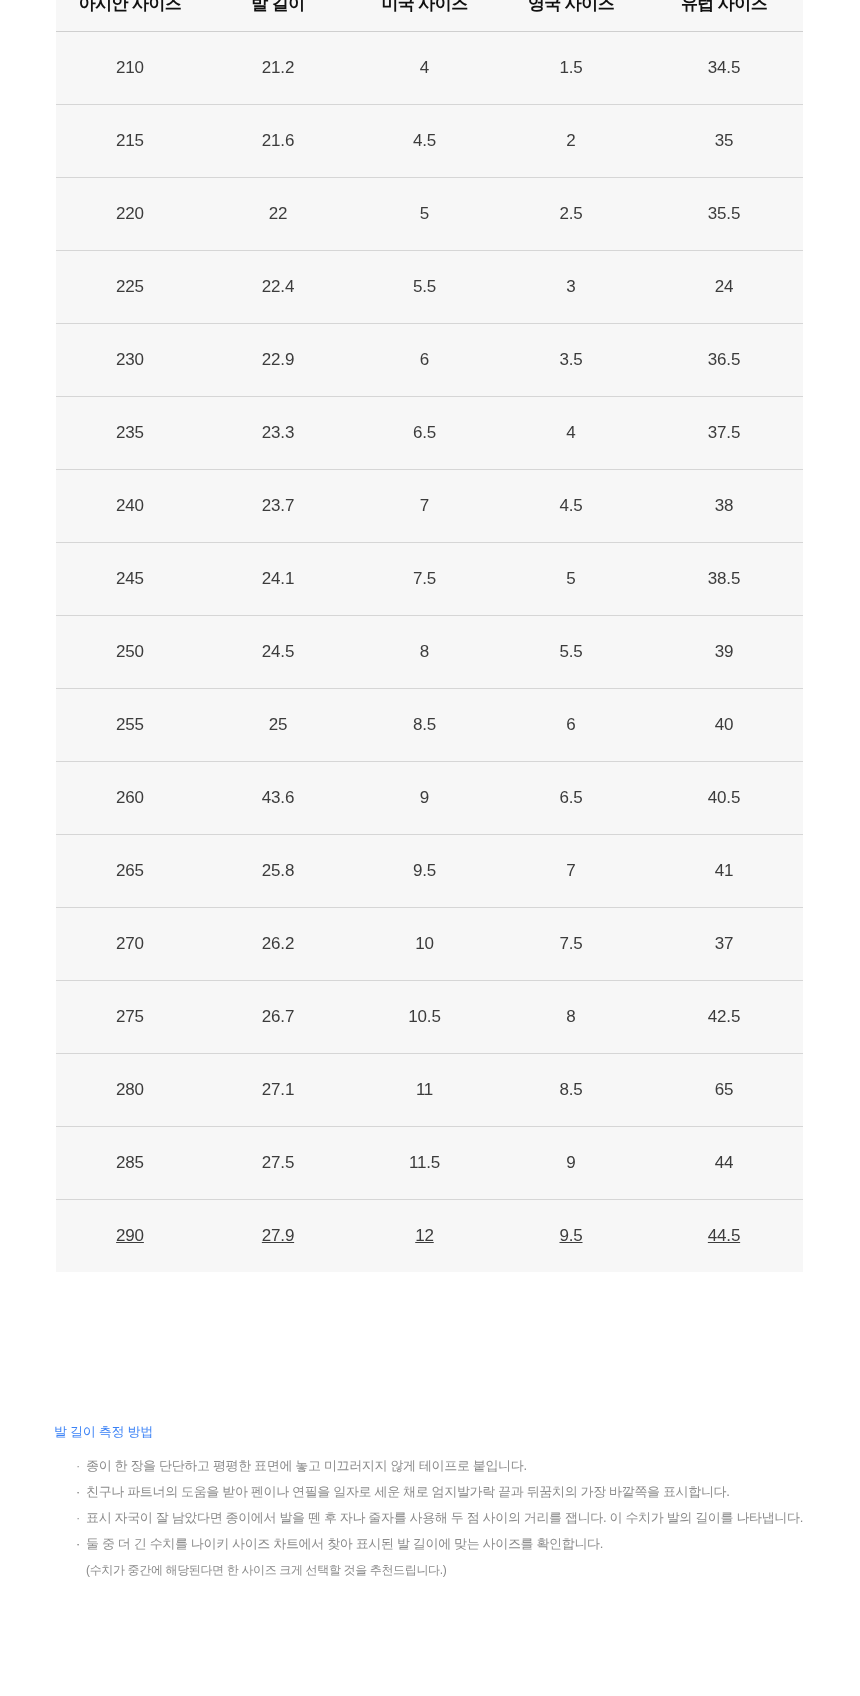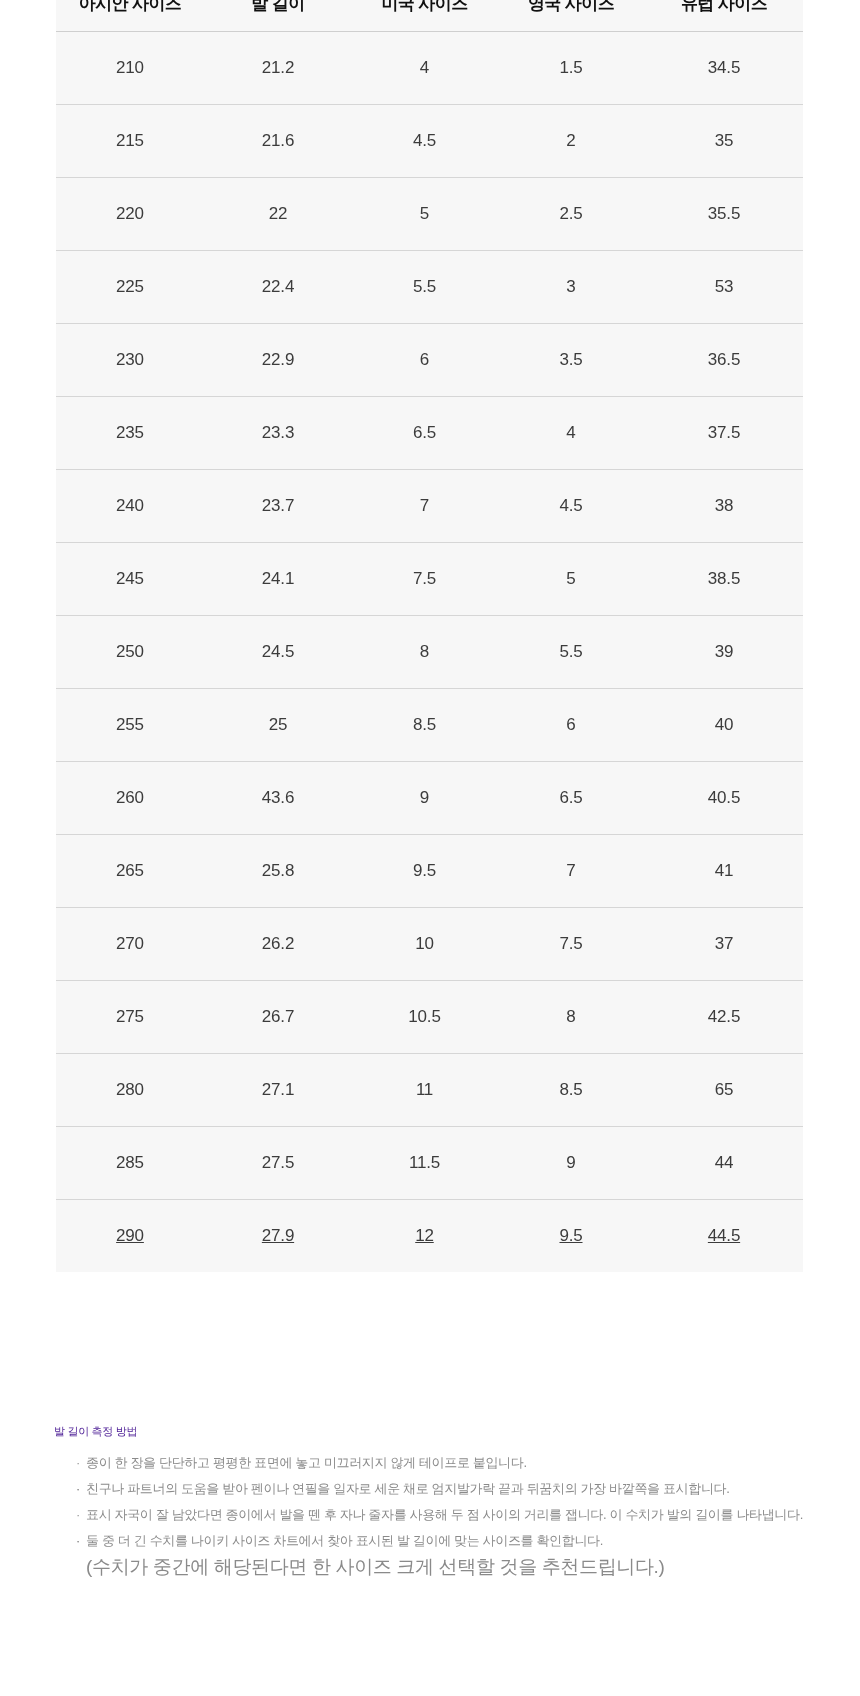--- a/index.html
+++ b/index.html
@@ -76,23 +76,23 @@
   
   .instructions {
     position: absolute;
     left: 54px;
     top: 1424px;
     width: 760px;
   }
 
   .instructions h2 {
     margin: 0 0 12px 0;
-    font-size: 11px;
+    font-size: 13px;
     font-weight: 400;
-    color: #4c1d95;
+    color: #3b82f6;
     letter-spacing: -0.3px;
     line-height: 1.3;
   }
 
   ul.steps {
     list-style: none;
     margin: 0;
     padding: 0 0 0 22px;
   }
 
@@ -107,21 +107,21 @@
   }
 
   ul.steps li .bullet {
     position: absolute;
     left: 0;
     top: 0;
     color: #9a9a9a;
   }
 
   .note {
-    font-size: 19px;
+    font-size: 12px;
     color: #8a8a8a;
     letter-spacing: -0.35px;
     line-height: 26px;
     padding-left: 32px;
     white-space: nowrap;
   }
 </style>
 </head>
 <body>
 
@@ -165,21 +165,21 @@
           <td>22</td>
           <td>5</td>
           <td>2.5</td>
           <td>35.5</td>
         </tr>
         <tr>
           <td>225</td>
           <td>22.4</td>
           <td>5.5</td>
           <td>3</td>
-          <td>53</td>
+          <td>24</td>
         </tr>
         <tr>
           <td>230</td>
           <td>22.9</td>
           <td>6</td>
           <td>3.5</td>
           <td>36.5</td>
         </tr>
         <tr>
           <td>235</td>

